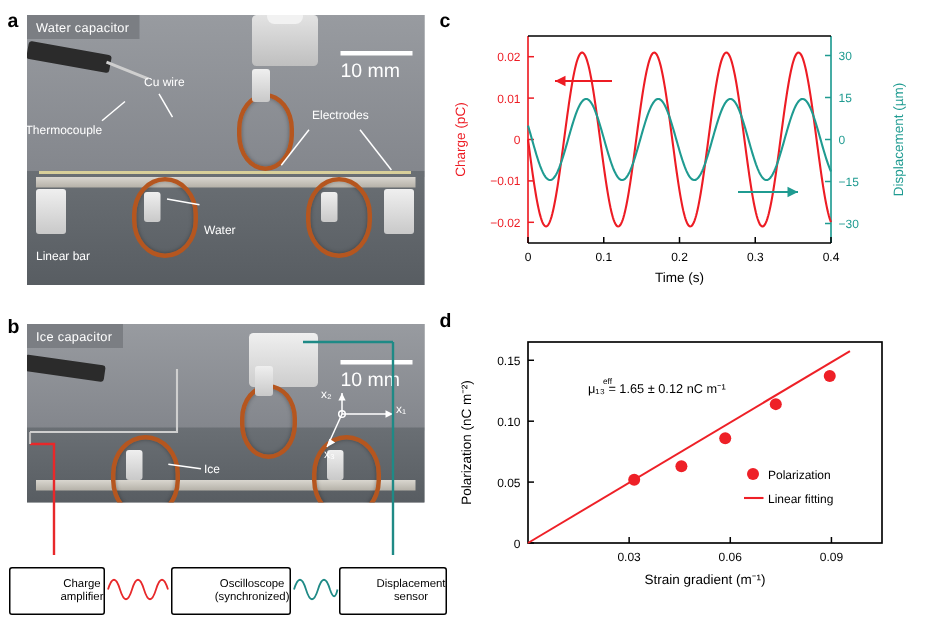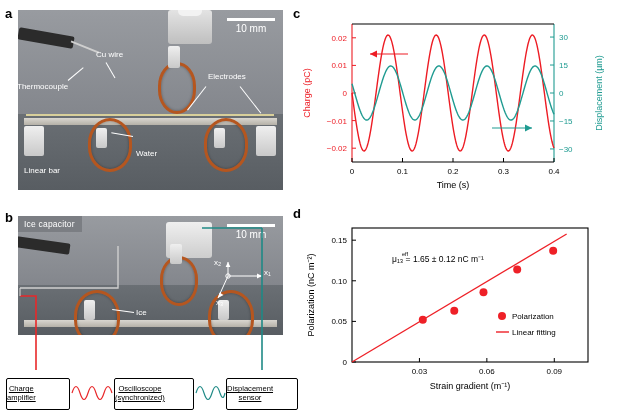--- a/index.html
+++ b/index.html
@@ -10,37 +10,37 @@
   #photo-a{left:18px;top:10px;width:265px;height:180px;
     background:linear-gradient(165deg,#8f9297 0%,#7e8187 25%,#6f7479 55%,#5f6469 100%);}
   #photo-b{left:18px;top:216px;width:265px;height:119px;
     background:linear-gradient(165deg,#8b8e93 0%,#7a7d83 25%,#6b7075 55%,#5b6065 100%);}
   .photo .floor{position:absolute;left:0;right:0;bottom:0;height:42%;
     background:linear-gradient(180deg,#6a6f74 0%,#585d62 100%);}
   .photo .wall{position:absolute;left:0;right:0;top:0;height:60%;
     background:linear-gradient(180deg,#989ba0 0%,#83868c 100%);}
   .caplabel{position:absolute;left:0;top:0;background:#7b7e83;color:#fff;
     font-size:8.5px;padding:3px 7px 3px 6px;letter-spacing:.2px;}
-  .scalebar{position:absolute;right:8px;top:8px;color:#fff;font-size:10px;text-align:center;}
+  .scalebar{position:absolute;right:8px;top:24px;color:#fff;font-size:13px;}
   .scalebar .bar{height:3px;background:#fff;width:48px;margin:0 auto 2px auto;}
   .annot{position:absolute;color:#fff;font-size:8px;white-space:nowrap;}
   .leader{position:absolute;background:#fff;height:1px;transform-origin:left center;}
   
   .cbar{position:absolute;left:6px;right:6px;height:7px;background:linear-gradient(180deg,#d9d6cf,#b5b1a8);}
   
   .coil{position:absolute;border:3.5px solid #b5561f;border-radius:50%/46%;
     box-shadow:inset 0 0 3px rgba(0,0,0,.35);}
   .post{position:absolute;background:linear-gradient(180deg,#efefef,#c9c9c9);border-radius:2px;}
   .wire{position:absolute;background:#d8cf9a;height:1.5px;}
   .probe{position:absolute;background:#2b2b2b;border-radius:2px;}
   
   .chart-wrap{position:absolute;}
   
   .dbox{position:absolute;border:1.1px solid #000;background:#fff;border-radius:2px;
-    font-size:7.6px;text-align:center;line-height:1.15;display:flex;align-items:center;justify-content:flex-start;text-decoration:underline;}
+    font-size:7.6px;text-align:center;line-height:1.15;display:flex;align-items:center;justify-content:flex-end;}
 </style>
 </head>
 <body>
 
 <div class="panel-letter" style="left:5px;top:6px;">a</div>
 <div class="panel-letter" style="left:5px;top:210px;">b</div>
 <div class="panel-letter" style="left:293px;top:6px;">c</div>
 <div class="panel-letter" style="left:293px;top:206px;">d</div>
 
 <div class="photo" id="photo-a">
@@ -59,20 +59,21 @@
 
   <div class="post" style="left:150px;top:36px;width:12px;height:22px;"></div>
   <div class="post" style="left:78px;top:118px;width:11px;height:20px;"></div>
   <div class="post" style="left:196px;top:118px;width:11px;height:20px;"></div>
   <div class="post" style="left:6px;top:116px;width:20px;height:30px;"></div>
   <div class="post" style="left:238px;top:116px;width:20px;height:30px;"></div>
 
   <div class="probe" style="left:0px;top:22px;width:56px;height:12px;transform:rotate(10deg);"></div>
   <div style="position:absolute;left:52px;top:36px;width:30px;height:1.5px;background:#cfcfcf;transform:rotate(22deg);"></div>
 
+  <div class="caplabel">Water capacitor</div>
   <div class="scalebar">
     <div class="bar"></div>
     <span>10 mm</span>
   </div>
 
   <div class="annot" style="left:78px;top:40px;">Cu wire</div>
   <div class="leader" style="left:88px;top:52px;width:18px;transform:rotate(60deg);"></div>
 
   <div class="annot" style="left:-1px;top:72px;">Thermocouple</div>
   <div class="leader" style="left:50px;top:70px;width:20px;transform:rotate(-40deg);"></div>

